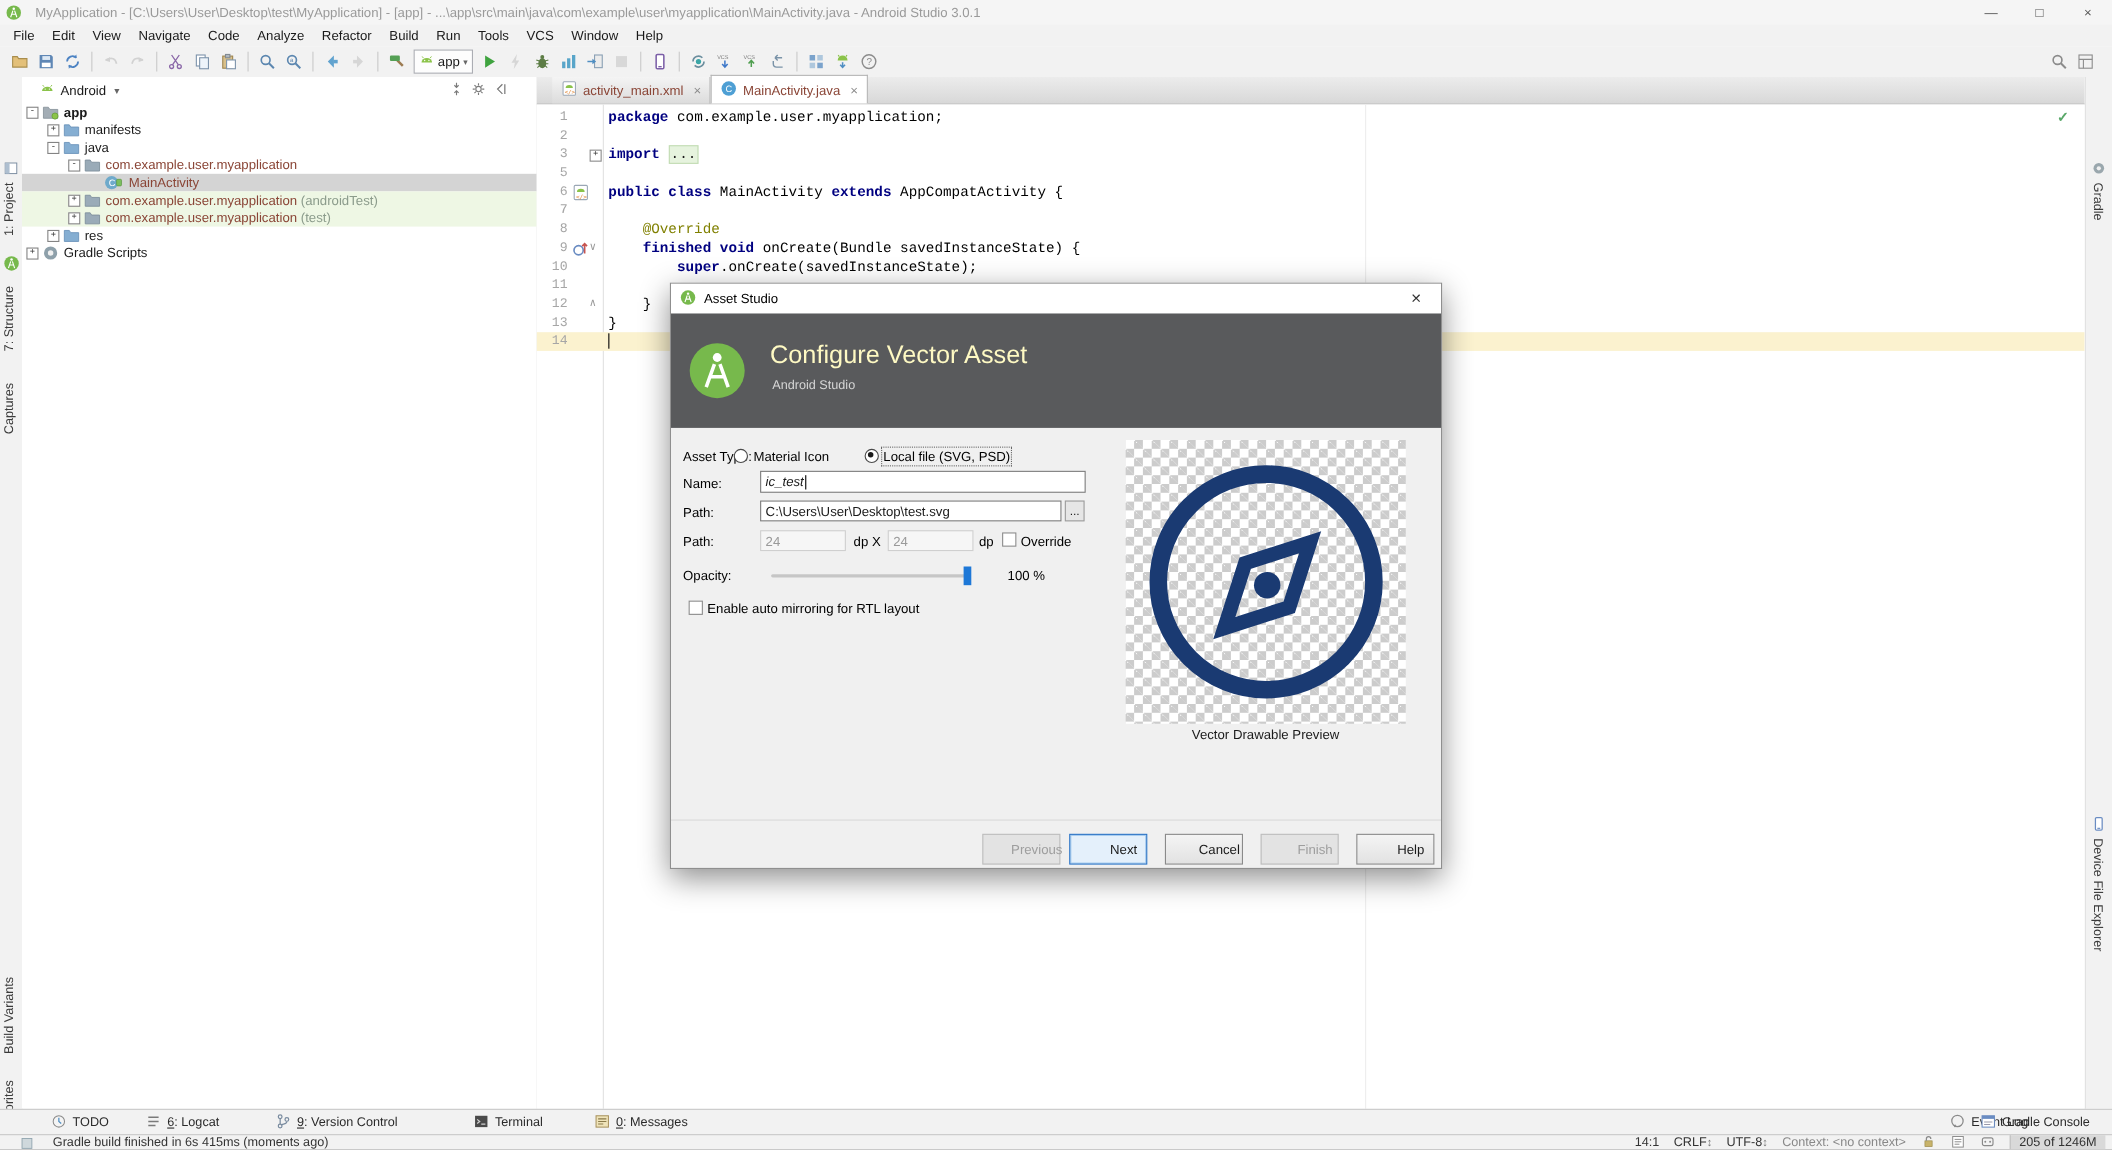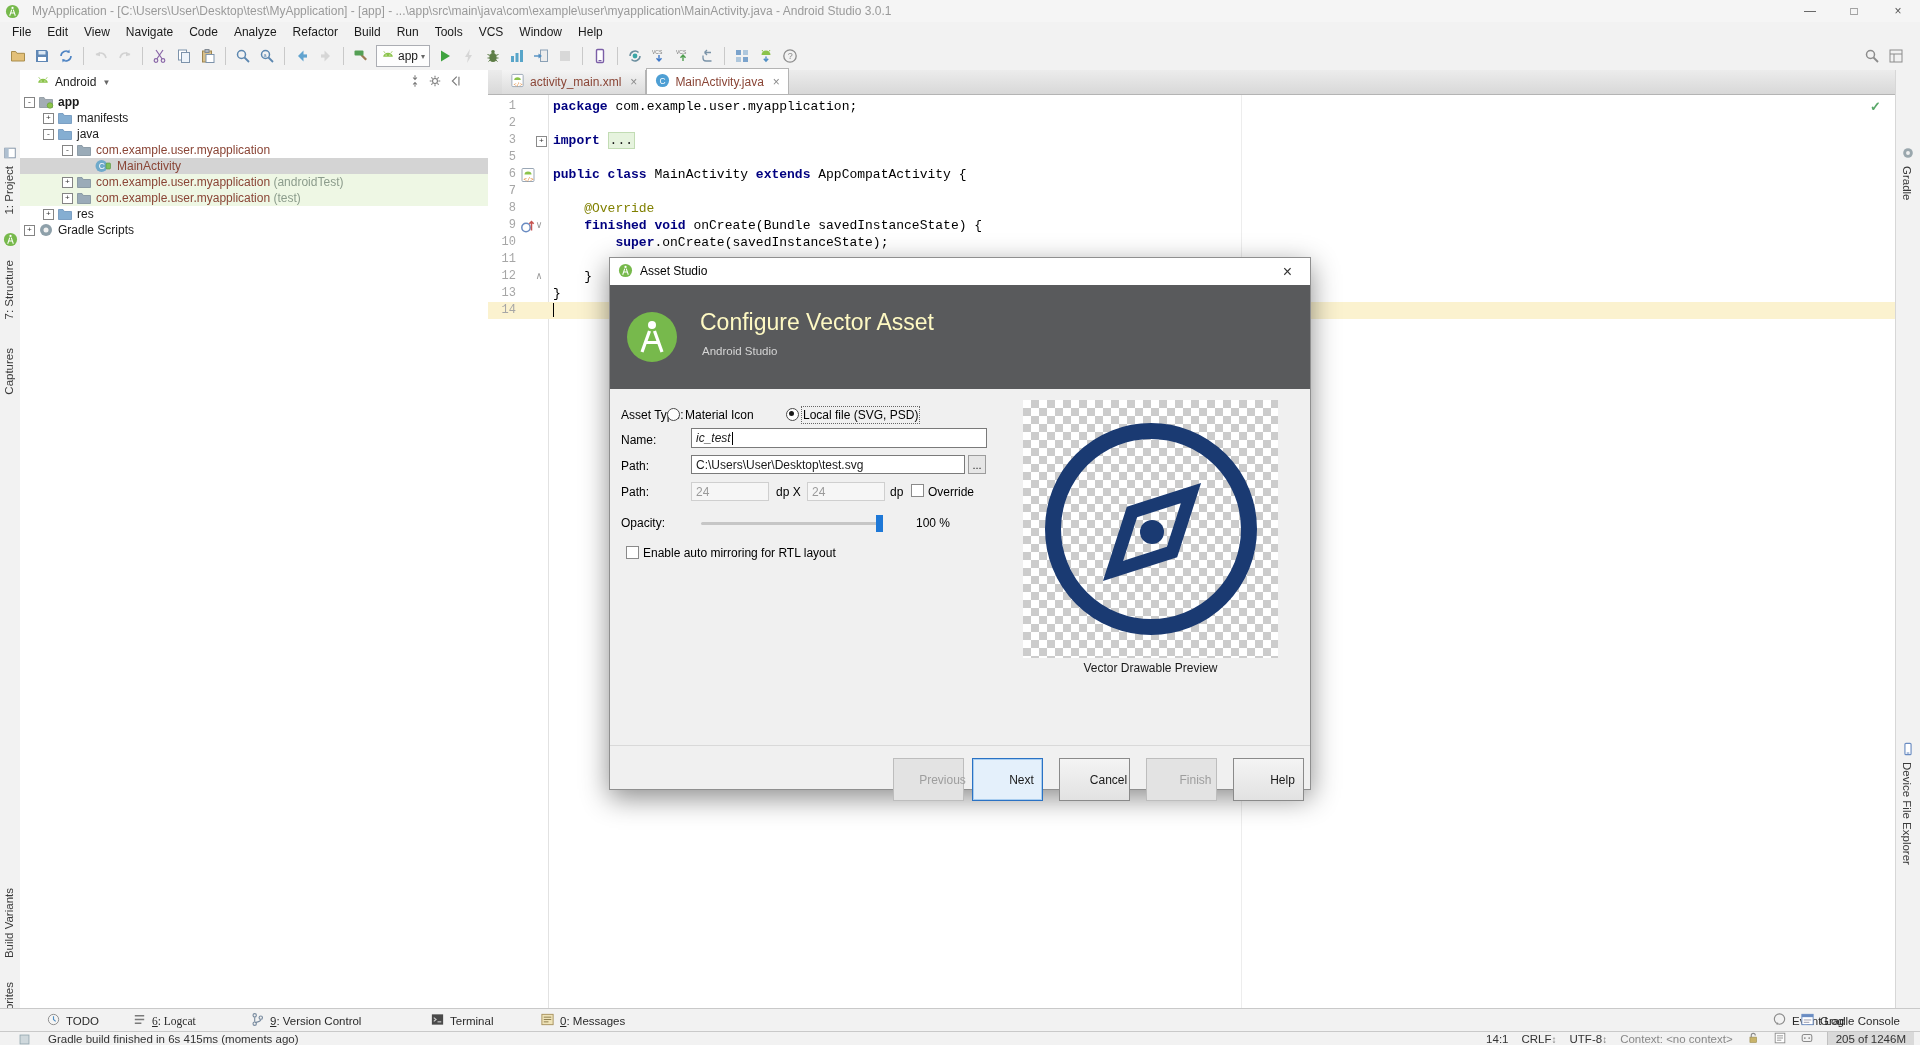--- a/index.html
+++ b/index.html
@@ -85,21 +85,21 @@
   #browse-btn{position:absolute;width:18px;height:19px;background:#e6e6e6;border:1px solid #9c9c9c;
               font-size:11px;display:flex;align-items:center;justify-content:center;box-sizing:border-box;}
   #op-track{position:absolute;height:3px;background:#c6c6c6;border-radius:2px;}
   #op-thumb{position:absolute;width:7px;height:17px;background:#1e78d7;}
   #preview{position:absolute;left:413px;top:142px;width:255px;height:258px;background-color:#fff;
     background-image:linear-gradient(45deg,#cccccc 25%,transparent 25%,transparent 75%,#cccccc 75%),
                      linear-gradient(45deg,#cccccc 25%,transparent 25%,transparent 75%,#cccccc 75%);
     background-size:16px 16px;background-position:0 0,8px 8px;}
   #preview-caption{position:absolute;left:413px;top:403px;width:255px;text-align:center;font-size:12px;}
   #dlg-sep{position:absolute;left:0;top:487px;width:100%;height:1px;background:#d9d9d9;}
-  .btn{position:absolute;top:500px;width:71px;height:43px;background:linear-gradient(#f4f4f4,#e2e2e2);
+  .btn{position:absolute;top:500px;width:71px;height:28px;background:linear-gradient(#f4f4f4,#e2e2e2);
        border:1px solid #8a8a8a;font-size:12px;display:flex;align-items:center;justify-content:center;box-sizing:border-box;padding-left:28px;}
   .btn.disabled{color:#9e9e9e;border-color:#bdbdbd;background:#e3e3e3;}
   .btn.primary{background:#e4f0fb;border:1px solid #2a72c4;box-shadow:inset 0 0 0 1px #a8cdf0;}
   
   #winbar{left:0;top:1008px;width:1920px;height:23px;background:#f2f2f2;border-top:1px solid #c9c9c9;}
   .wb-item{position:absolute;top:0;height:23px;display:flex;align-items:center;gap:5px;font-size:11.5px;color:#2a2a2a;}
   #statusbar{left:0;top:1031px;width:1920px;height:14px;background:#f2f2f2;border-top:1px solid #c9c9c9;
              display:flex;align-items:center;font-size:11.5px;color:#333;}
   #sb-msg{margin-left:48px;white-space:nowrap;}
   #sb-right{margin-left:auto;display:flex;align-items:center;gap:13px;margin-right:6px;}
@@ -593,21 +593,21 @@
   </div>
 
   <div class="abs" id="winbar">
       <div class="wb-item" style="left: 46px;">
         <span><svg width="15" height="15" viewBox="0 0 16 16">
             <circle cx="8" cy="8" r="5.5" fill="#f4f4f4" stroke="#8a8a8a"></circle>
             <path d="M8 4.5V8l2.3 2" stroke="#4f8ec2" fill="none" stroke-width="1.2"></path>
           </svg></span>
         <span>TODO</span>
       </div>
-      <div class="wb-item" style="left: 132px; font-family: Liberation Serif, serif;">
+      <div class="wb-item" style="left: 132px;">
         <span><svg width="15" height="15" viewBox="0 0 16 16">
             <path d="M3 4h10M3 8h10M3 12h7" stroke="#7a7a7a" stroke-width="1.4"></path>
           </svg></span>
         <span><u>6</u>: Logcat</span>
       </div>
       <div class="wb-item" style="left: 250px;">
         <span><svg width="15" height="15" viewBox="0 0 16 16">
             <circle cx="5" cy="3.5" r="1.8" fill="none" stroke="#7a8ca0" stroke-width="1.2"></circle>
             <circle cx="5" cy="12.5" r="1.8" fill="none" stroke="#7a8ca0" stroke-width="1.2"></circle>
             <circle cx="11.5" cy="6" r="1.8" fill="none" stroke="#7a8ca0" stroke-width="1.2"></circle>

